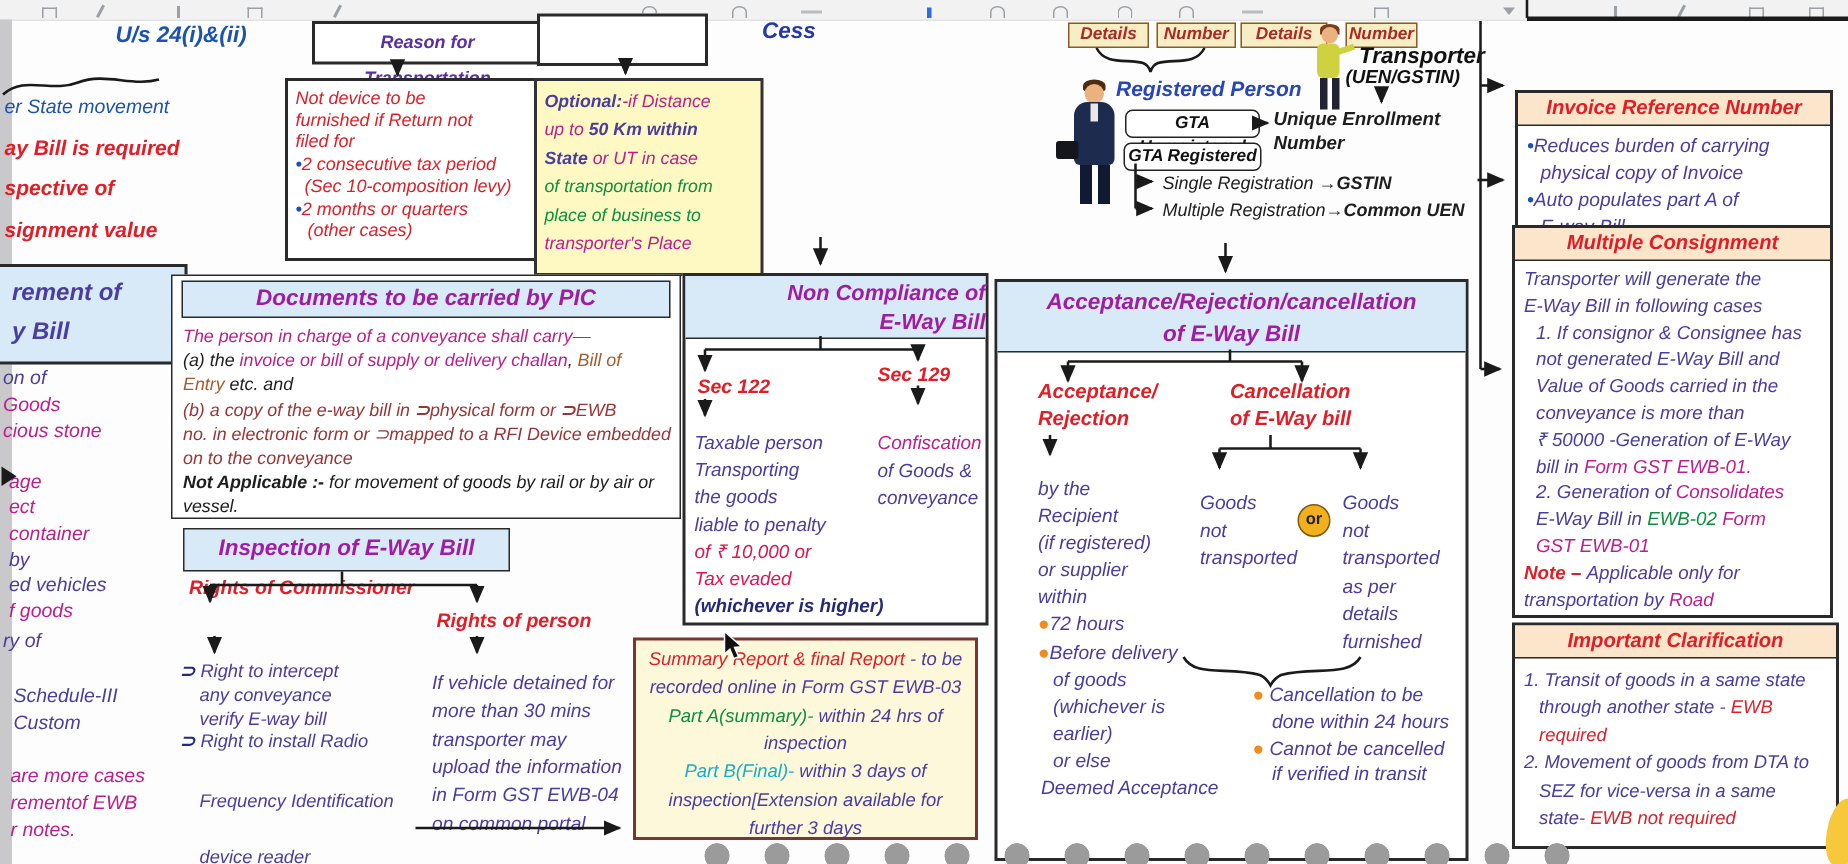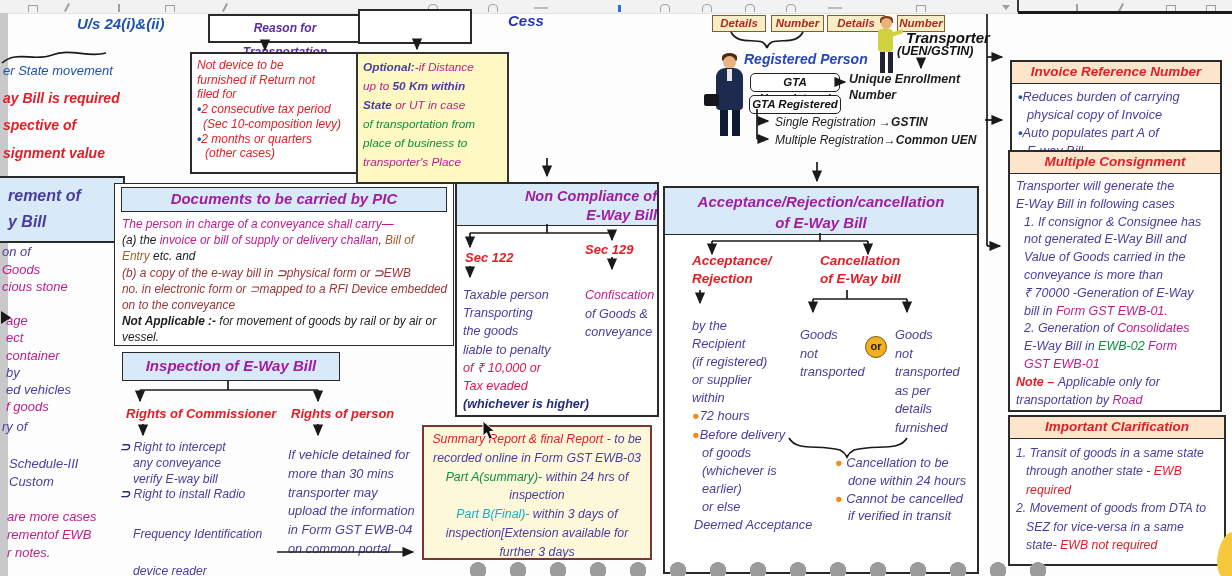--- a/index.html
+++ b/index.html
@@ -48,21 +48,21 @@
       padding:4px 5px;font-size:11.8px;line-height:18.9px;}
   
   .docs-box{left:114px;top:183px;width:338px;height:161px;border:1.5px solid #2a2a2a;background:#fff;}
   .docs-header{position:absolute;left:6px;top:3px;width:324px;height:23px;background:#d8eaf8;
       border:1.5px solid #2a2a2a;text-align:center;font-size:15px;line-height:22px;}
   .docs-body{position:absolute;left:7px;top:32px;font-size:11.9px;line-height:16.2px;}
   
   .insp-header{left:122px;top:352px;width:216px;height:27px;background:#d8eaf8;border:1.5px solid #2a2a2a;
       text-align:center;font-size:15px;line-height:26px;}
   .insp-h{font-size:13px;font-weight:bold;color:#e31d25;}
-  .insp-lh{left:126px;top:406px;}
+  .insp-lh{left:126px;top:384px;}
   .insp-rh{left:291px;top:406px;}
   .insp-left{left:120px;top:440px;font-size:12.2px;line-height:15.8px;}
   .insp-right{left:288px;top:446px;font-size:12.8px;line-height:18.8px;}
   
   .nc-box{left:455px;top:182px;width:200px;height:231px;border:2px solid #2a2a2a;background:#fff;}
   .nc-header{position:absolute;left:0;top:0;width:100%;height:42px;background:#d8eaf8;
       border-bottom:1.5px solid #2a2a2a;text-align:right;font-size:14.5px;line-height:19px;padding-top:3px;box-sizing:border-box;}
   .nc-sec{position:absolute;color:#e31d25;font-size:13px;font-weight:bold;}
   .nc-s122{left:8px;top:66px;}
   .nc-s129{left:128px;top:58px;}
@@ -390,21 +390,21 @@
   </div>
   <div class="abs rc-box con-box">
     <div class="rc-header">Multiple Consignment</div>
     <div class="con-body">
         <div class="line"><span class="c-purple">Transporter will generate the</span></div>
         <div class="line"><span class="c-purple">E-Way Bill in following cases</span></div>
         <div class="line" style="padding-left: 8px;"><span class="c-purple">1. If consignor &amp; Consignee has</span></div>
         <div class="line" style="padding-left: 8px;"><span class="c-purple">not generated E-Way Bill and</span></div>
         <div class="line" style="padding-left: 8px;"><span class="c-purple">Value of Goods carried in the</span></div>
         <div class="line" style="padding-left: 8px;"><span class="c-purple">conveyance is more than</span></div>
-        <div class="line" style="padding-left: 8px;"><span class="c-purple">₹ 70000 -Generation of E-Way</span></div>
+        <div class="line" style="padding-left: 8px;"><span class="c-purple">₹ 50000 -Generation of E-Way</span></div>
         <div class="line" style="padding-left: 8px;"><span class="c-purple">bill in </span><span class="c-magenta">Form GST EWB-01.</span></div>
         <div class="line" style="padding-left: 8px;"><span class="c-purple">2. Generation of </span><span class="c-magenta">Consolidates</span></div>
         <div class="line" style="padding-left: 8px;"><span class="c-purple">E-Way Bill in </span><span class="c-green">EWB-02</span><span class="c-magenta"> Form</span></div>
         <div class="line" style="padding-left: 8px;"><span class="c-magenta">GST EWB-01</span></div>
         <div class="line"><span class="c-red bold">Note – </span><span class="c-purple">Applicable only for</span></div>
         <div class="line"><span class="c-purple">transportation by </span><span class="c-magenta">Road</span></div>
       </div>
   </div>
   <div class="abs rc-box cla-box">
     <div class="rc-header">Important Clarification</div>

